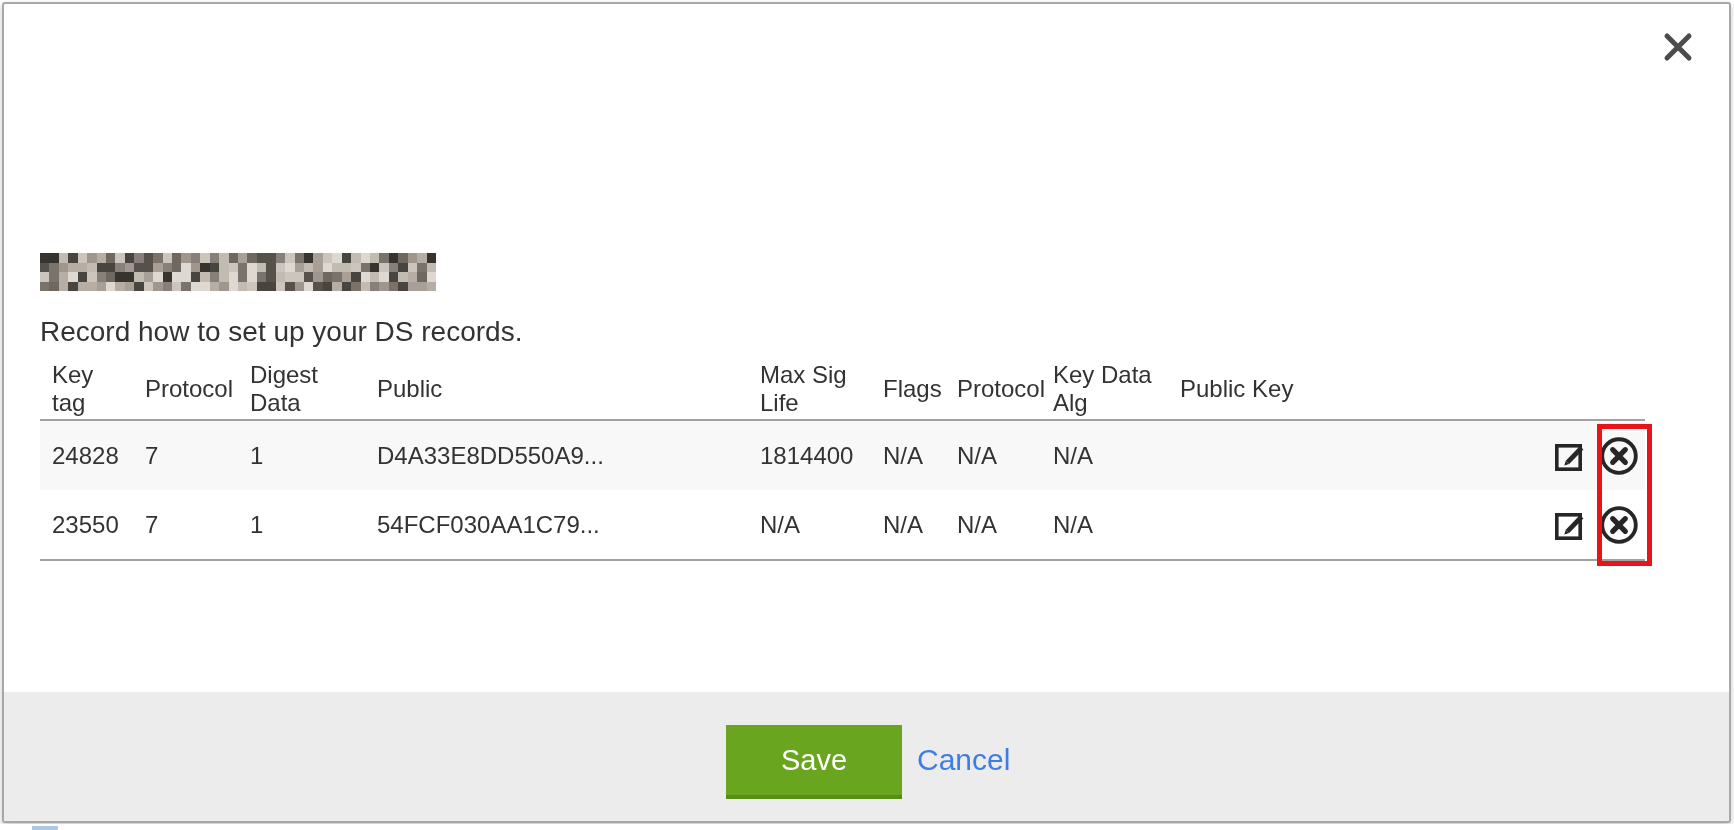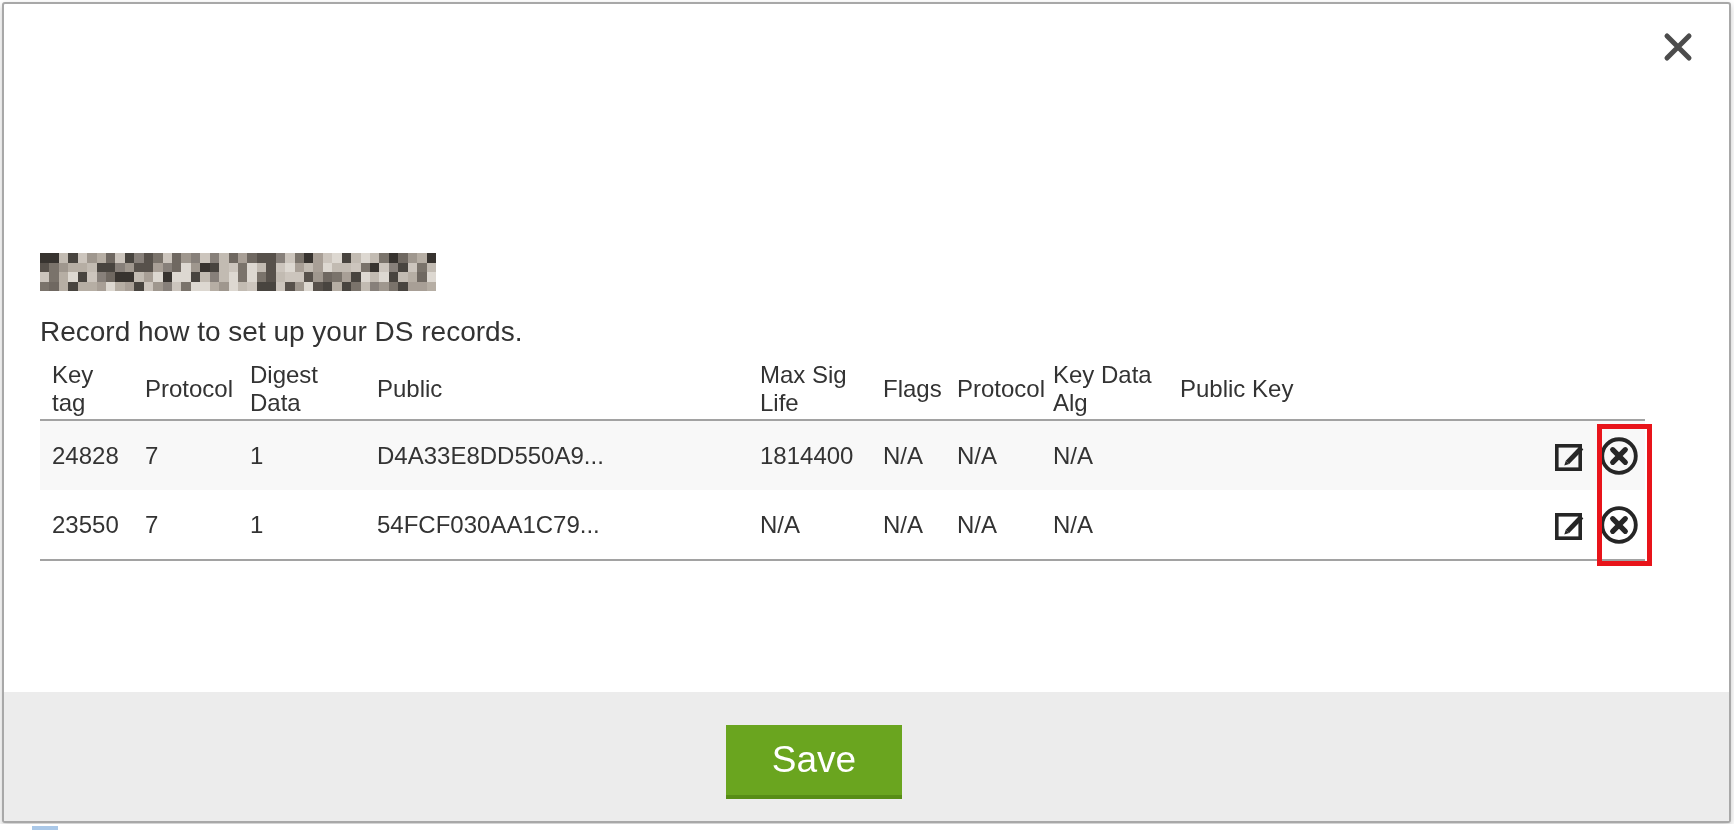--- a/index.html
+++ b/index.html
@@ -66,21 +66,21 @@
     background:#ffffff;border:3px solid var(--green);color:var(--green);
     font-size:26px;font-family:inherit;cursor:pointer;
   }
   .footer{
     position:absolute;left:0;bottom:0;width:100%;height:129px;
     background:var(--footer-gray);
   }
   .save-btn{
     position:absolute;left:722px;top:33px;width:176px;height:70px;
     background:var(--green);border:none;border-bottom:4px solid var(--green-dark);
-    color:#ffffff;font-size:37px;font-weight:500;font-family:inherit;cursor:pointer;
+    color:#ffffff;font-size:29px;font-weight:500;font-family:inherit;cursor:pointer;
   }
   .cancel-link{
     position:absolute;left:913px;top:33px;height:70px;display:flex;align-items:center;
     color:var(--blue);font-size:30px;text-decoration:none;cursor:pointer;
   }
   .page-behind-strip{position:absolute;left:0;top:824px;width:1734px;height:6px;background:#ffffff;}
   .page-behind-accent{position:absolute;left:32px;top:826px;width:26px;height:4px;background:#aac8e8;}
 </style>
 </head>
 <body>
@@ -358,18 +358,19 @@
         </td>
       </tr>
     </tbody>
   </table>
 
   <div class="red-annotation"></div>
 
 
   <div class="footer">
     <button class="save-btn">Save</button>
+    <a class="cancel-link">Cancel</a>
   </div>
 
 </div>
 
 <div class="page-behind-strip"></div>
 <div class="page-behind-accent"></div>
 
 </body></html>

